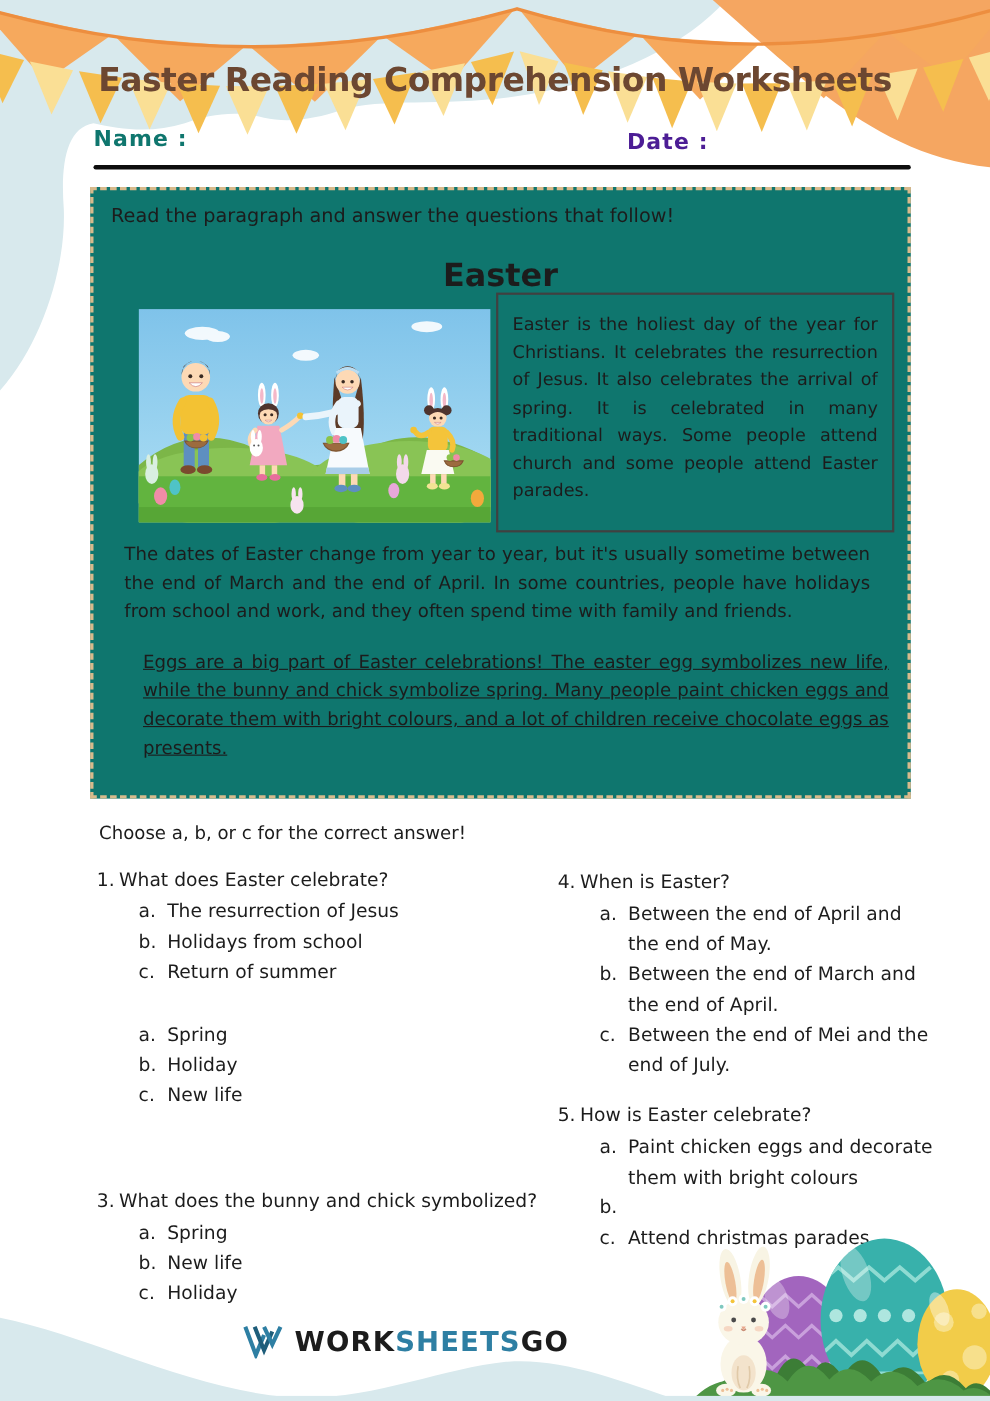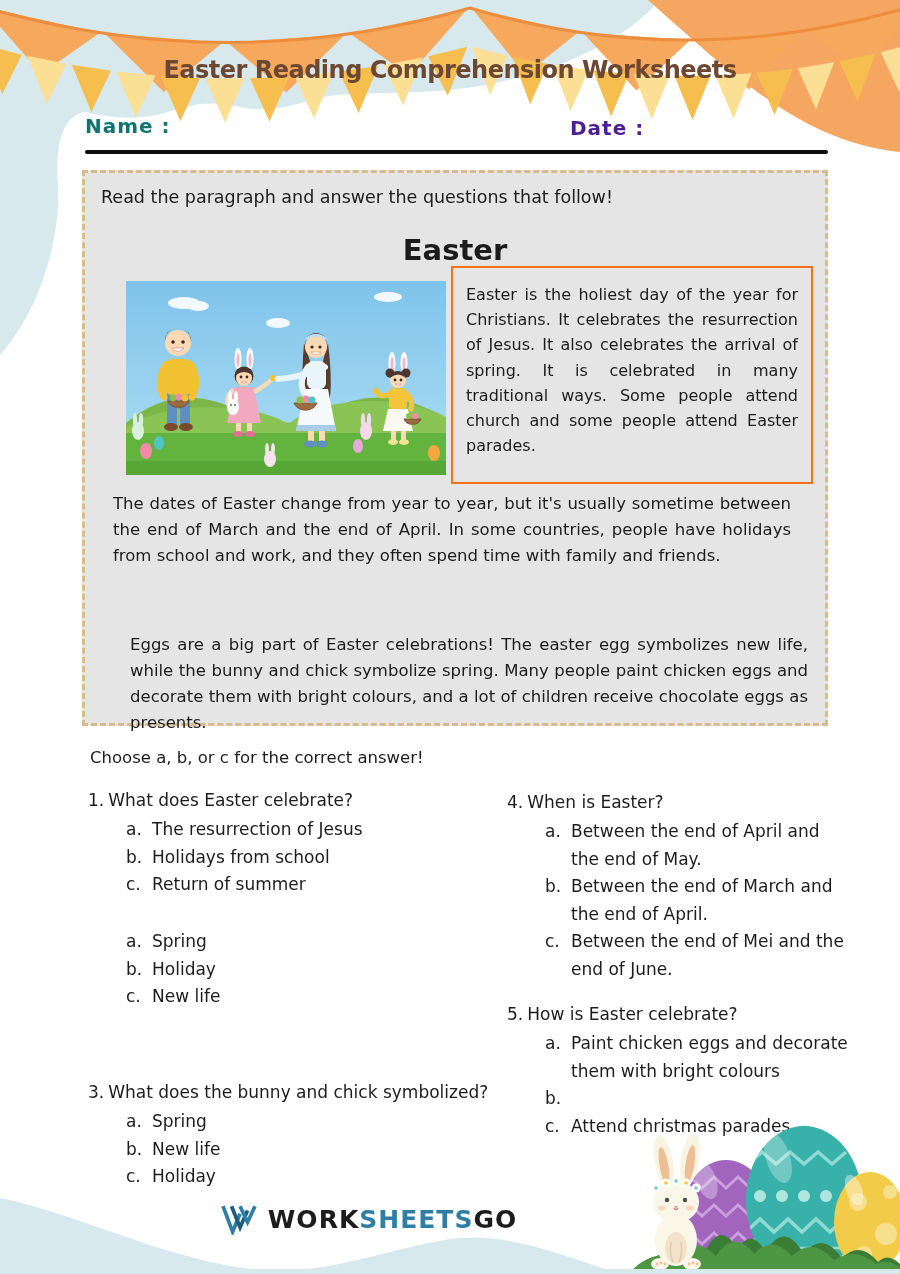--- a/index.html
+++ b/index.html
@@ -8,43 +8,43 @@
     position:relative;
     background:#ffffff;
     font-family:"DejaVu Sans", sans-serif;
     color:#1c1c1c;
     overflow:hidden;
   }
   
   #header-art { position:absolute; left:0; top:0; width:900px; height:380px; pointer-events:none; }
   .page-title {
     position:absolute; left:0; top:56px; width:900px;
-    text-align:center; font-size:24px; font-weight:bold;
+    text-align:center; font-size:30px; font-weight:bold;
     letter-spacing:-0.5px; color:#6C4731;
   }
   .name-date-row { position:absolute; left:85px; top:114px; width:745px; }
   .name-label { position:absolute; left:0; top:0; font-size:20px; font-weight:bold; color:#0f766e; letter-spacing:1px; }
   .date-label { position:absolute; left:485px; top:2px; font-size:20px; font-weight:bold; color:#4c1d95; letter-spacing:1px; }
   .header-line { position:absolute; left:85px; top:150px; width:743px; height:4px; background:#0d0d0d; border-radius:2px; }
 
   
   .passage-box {
     position:absolute; left:82px; top:170px; width:746px; height:556px;
-    border:3px dashed #D8BA8C; background:#e5e5e5;
+    border:3px dashed #D8BA8C; background:#0f766e;
   }
   .read-instruction { position:absolute; left:16px; top:14px; font-size:17.5px; }
   .passage-heading { position:absolute; left:0; top:60px; width:100%; text-align:center; font-size:29px; font-weight:bold; }
   .family-illustration { position:absolute; left:41px; top:108px; width:320px; height:194px; }
   .para1-box {
     position:absolute; left:366px; top:93px; width:362px; height:218px;
-    border:2px solid #f97316; padding:14px 13px;
+    border:2px solid #404040; padding:14px 13px;
     font-size:16px; line-height:25.2px; text-align:justify;
   }
   .para2 { position:absolute; left:28px; top:318px; width:678px; font-size:16.5px; line-height:26px; text-align:justify; }
-  .para3 { position:absolute; left:45px; top:459px; width:678px; font-size:16.5px; line-height:26px; text-align:justify; }
+  .para3 { position:absolute; left:45px; top:416px; width:678px; font-size:16.5px; line-height:26px; text-align:justify;text-decoration:underline; }
 
   
   .choose-instruction { position:absolute; left:90px; top:748px; font-size:16.5px; }
   .q-col-left  { position:absolute; left:88px;  top:786px; width:412px; }
   .q-col-right { position:absolute; left:507px; top:788px; width:345px; }
   .question { position:absolute; left:0; width:100%; font-size:17px; }
   .q-line { line-height:28px; margin-bottom:2px; }
   .q-num { margin-right:4px; }
   .q-text { }
   .option { display:flex; padding-left:38px; line-height:27.5px; cursor:pointer; }
@@ -331,21 +331,21 @@
     <div class="option">
         <span class="opt-letter">a.</span>
         <span class="opt-text">Between the end of April and the end of May.</span>
       </div>
     <div class="option">
         <span class="opt-letter">b.</span>
         <span class="opt-text">Between the end of March and the end of April.</span>
       </div>
     <div class="option">
         <span class="opt-letter">c.</span>
-        <span class="opt-text">Between the end of Mei and the end of June.</span>
+        <span class="opt-text">Between the end of Mei and the end of July.</span>
       </div>
   </div>
   <div class="question" id="q5">
     <div class="q-line"><span class="q-num">5.</span><span class="q-text">How is Easter celebrate?</span></div>
     <div class="option">
         <span class="opt-letter">a.</span>
         <span class="opt-text">Paint chicken eggs and decorate them with bright colours</span>
       </div>
     <div class="option">
         <span class="opt-letter">b.</span>

